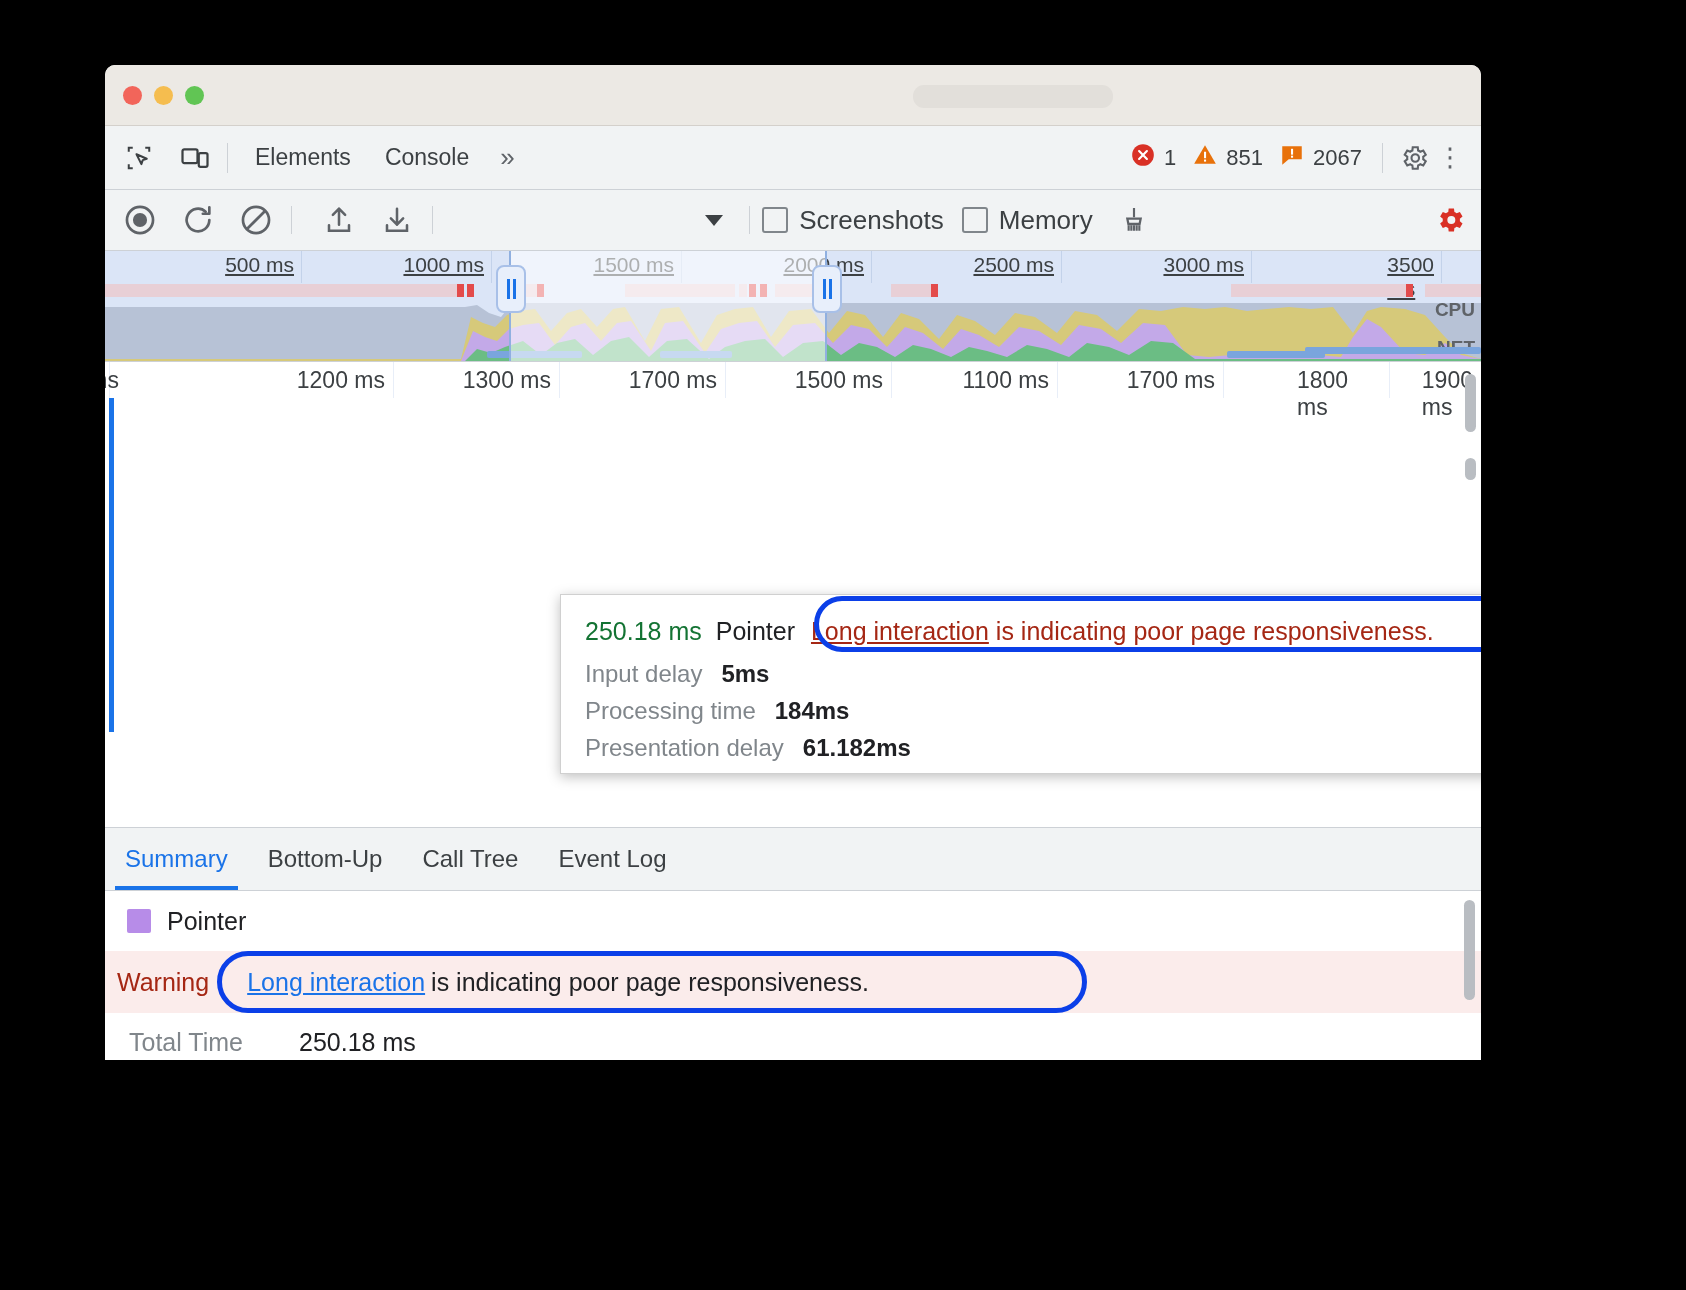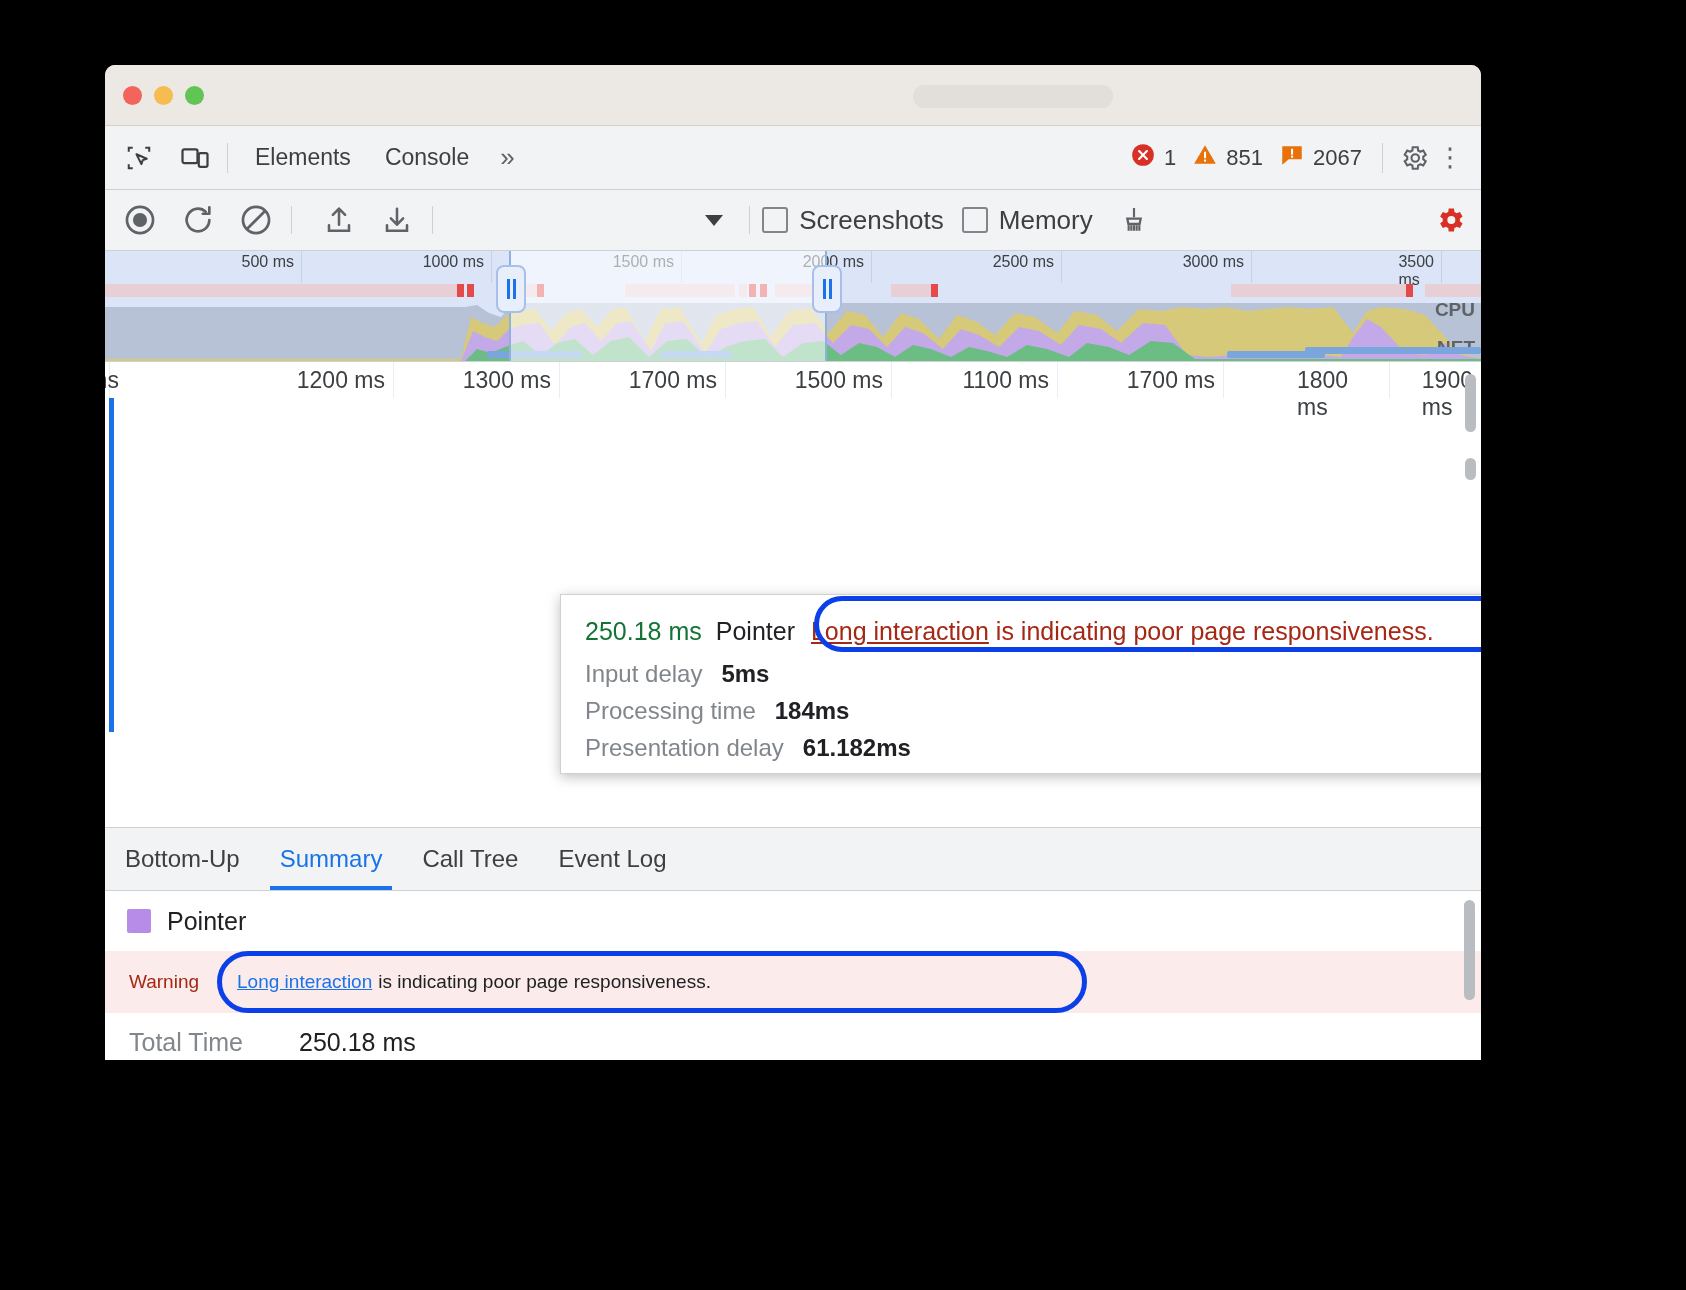--- a/index.html
+++ b/index.html
@@ -37,21 +37,21 @@
   .sep{width:1px;height:28px;background:#cdd1d6;margin:0 12px;}
   .dropdown{flex:1;height:34px;margin:0 6px;display:flex;align-items:center;justify-content:flex-end;padding-right:8px;}
   .caret{width:0;height:0;border-left:9px solid transparent;border-right:9px solid transparent;border-top:11px solid #3c4043;}
   .chk{display:flex;align-items:center;font-size:26px;color:#3c4043;margin-right:18px;}
   .chkbox{width:22px;height:22px;border:2px solid #80868b;border-radius:3px;margin-right:11px;}
   .redgear{width:42px;height:42px;margin-right:10px;display:flex;align-items:center;justify-content:center;color:#d93025;}
 
   
   .overview{position:relative;height:110px;background:#dbe5f7;overflow:hidden;}
   .ovruler{position:absolute;left:0;right:0;top:0;height:32px;}
-  .ovtick{position:absolute;top:2px;font-size:16px;color:#3c4043;transform:translateX(-100%);padding-right:7px;}
+  .ovtick{position:absolute;top:2px;font-size:21px;color:#3c4043;transform:translateX(-100%);padding-right:7px;text-decoration:underline;}
   .ovgrid{position:absolute;top:0;bottom:0;width:1px;background:#c3d2ea;}
   .netstrip{position:absolute;left:0;right:0;top:33px;height:13px;}
   .nseg{position:absolute;top:0;height:13px;background:#e8cfd6;}
   .nred{position:absolute;top:0;height:13px;width:7px;background:#e34b4b;}
   .cpuarea{position:absolute;left:0;right:0;top:46px;height:64px;}
   .ovlabel{position:absolute;right:6px;font-size:19px;color:#5f6368;font-weight:700;}
   .ovwindow-l,.ovwindow-r{position:absolute;top:0;bottom:0;background:rgba(255,255,255,.58);}
   .ovhandle{position:absolute;top:14px;width:26px;height:44px;background:#e8effb;border:2px solid #a8c0e8;border-radius:8px;display:flex;align-items:center;justify-content:center;gap:3px;}
   .ovhandle i{display:block;width:3px;height:20px;background:#1a73e8;}
   .ovedge{position:absolute;top:0;bottom:0;width:2px;background:#90b0e0;}
@@ -77,21 +77,21 @@
   .ttring{position:absolute;left:709px;top:531px;width:730px;height:56px;border:5px solid #0b3fe8;border-radius:28px;box-sizing:border-box;}
 
   
   .bottom{position:absolute;left:0;right:0;top:762px;bottom:0;background:#fff;border-top:1px solid #cdd1d6;}
   .btabs{height:62px;background:#f1f3f4;display:flex;align-items:center;border-bottom:1px solid #cdd1d6;}
   .btab{font-size:24px;color:#3c4043;padding:0 20px;height:62px;line-height:62px;position:relative;}
   .btab.sel{color:#1a73e8;}
   .btab.sel::after{content:"";position:absolute;left:10px;right:10px;bottom:0;height:4px;background:#1a73e8;}
   .srow{display:flex;align-items:center;height:60px;padding-left:22px;font-size:25px;color:#202124;}
   .swatch{width:24px;height:24px;background:#b78ce8;margin-right:16px;border-radius:2px;}
-  .warnrow{position:relative;height:62px;background:#fbeceb;display:flex;align-items:center;padding-left:24px;font-size:19px;}
+  .warnrow{position:relative;height:62px;background:#fbeceb;display:flex;align-items:center;padding-left:12px;font-size:25px;}
   .wlabel{color:#a52714;margin-right:38px;}
   .wlink{color:#1a73e8;text-decoration:underline;}
   .wrest{color:#202124;margin-left:6px;}
   .wring{position:absolute;left:112px;top:886px;width:870px;height:62px;border:5px solid #0b3fe8;border-radius:31px;box-sizing:border-box;z-index:4;}
   .kvrow{display:flex;align-items:center;height:59px;padding-left:24px;font-size:25px;}
   .kvk{color:#80868b;width:170px;}
   .kvv{color:#202124;}
 
   .scroll{position:absolute;width:11px;background:#b9bdc2;border-radius:6px;}
 </style>
@@ -329,22 +329,22 @@
     <div class="tt-rows">
       <div class="tt-row"><span>Input delay</span><b>5ms</b></div>
       <div class="tt-row"><span>Processing time</span><b>184ms</b></div>
       <div class="tt-row"><span>Presentation delay</span><b>61.182ms</b></div>
     </div>
   </div>
   <div class="ttring"></div>
 
   <div class="bottom">
     <div class="btabs">
+      <div class="btab sel"><span>Summary</span></div>
       <div class="btab"><span>Bottom-Up</span></div>
-      <div class="btab sel"><span>Summary</span></div>
       <div class="btab"><span>Call Tree</span></div>
       <div class="btab"><span>Event Log</span></div>
     </div>
 
     <div class="srow">
       <div class="swatch"></div>
       <span>Pointer</span>
     </div>
 
     <div class="warnrow">

